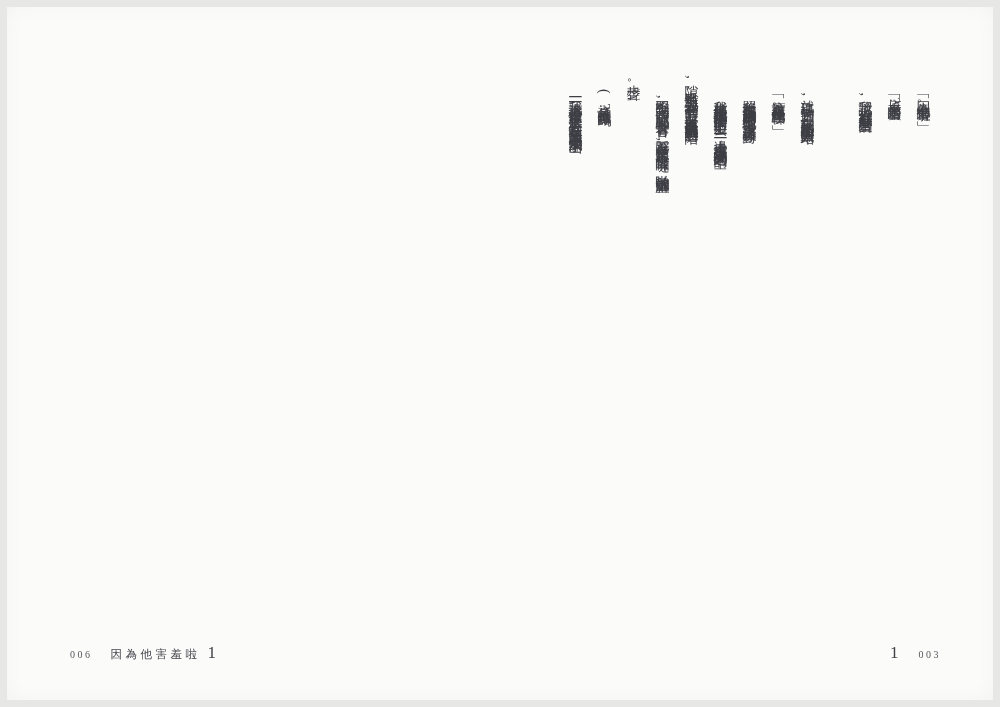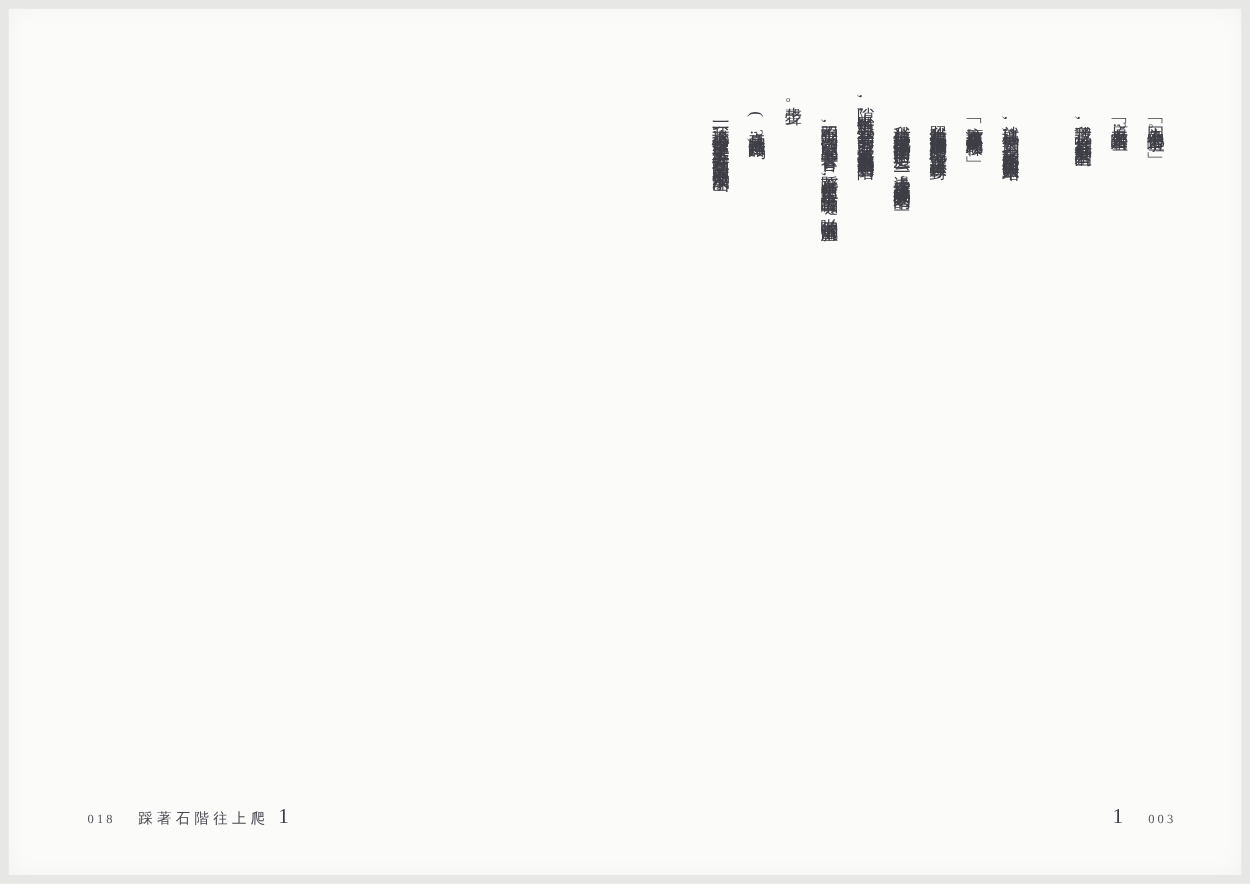--- a/index.html
+++ b/index.html
@@ -70,19 +70,19 @@
       </div>
     <footer class="footer footer-right">
       <span class="chap-num">1</span>
       <span class="folio">003</span>
     </footer>
   </section>
 
   <section class="page page-left">
 
     <footer class="footer footer-left">
-      <span class="folio">018</span>
-      <span class="running-title">踩著石階往上爬</span>
+      <span class="folio">006</span>
+      <span class="running-title">因為他害羞啦</span>
       <span class="chap-num">1</span>
     </footer>
   </section>
 
 </div>
 
 </body></html>

